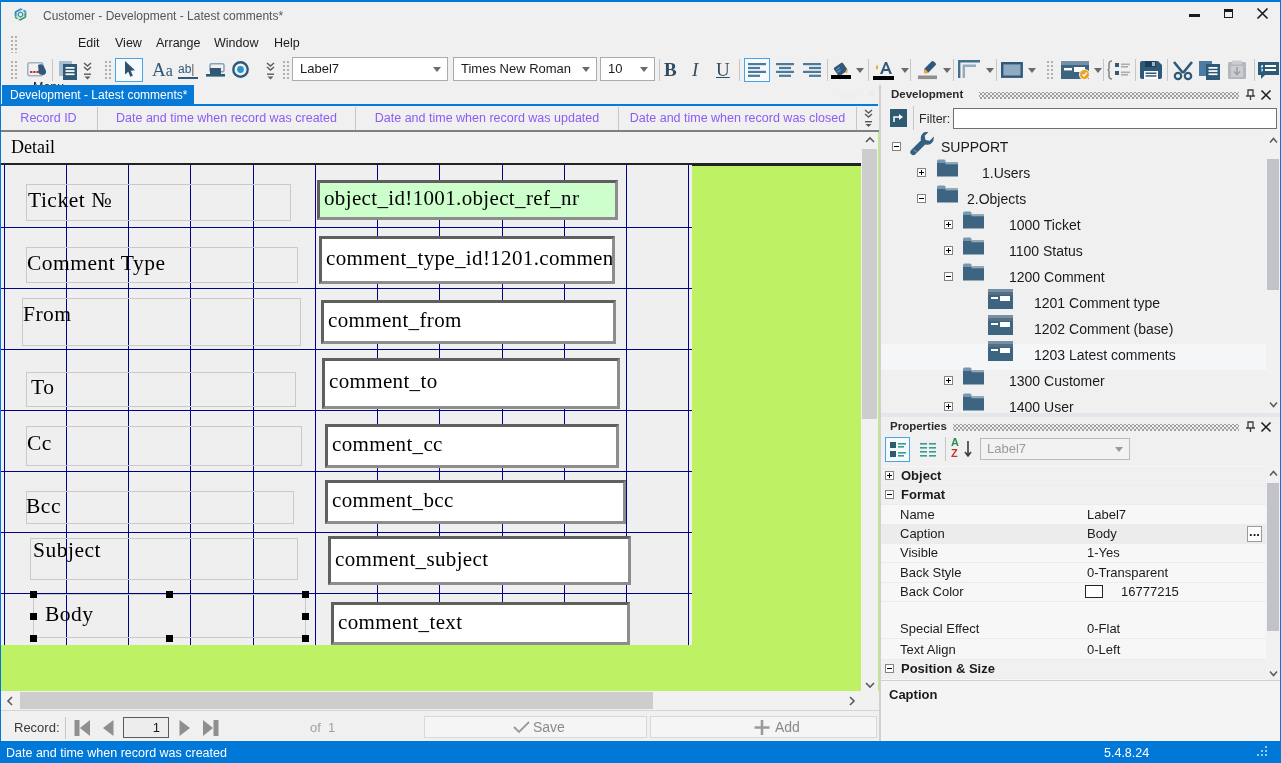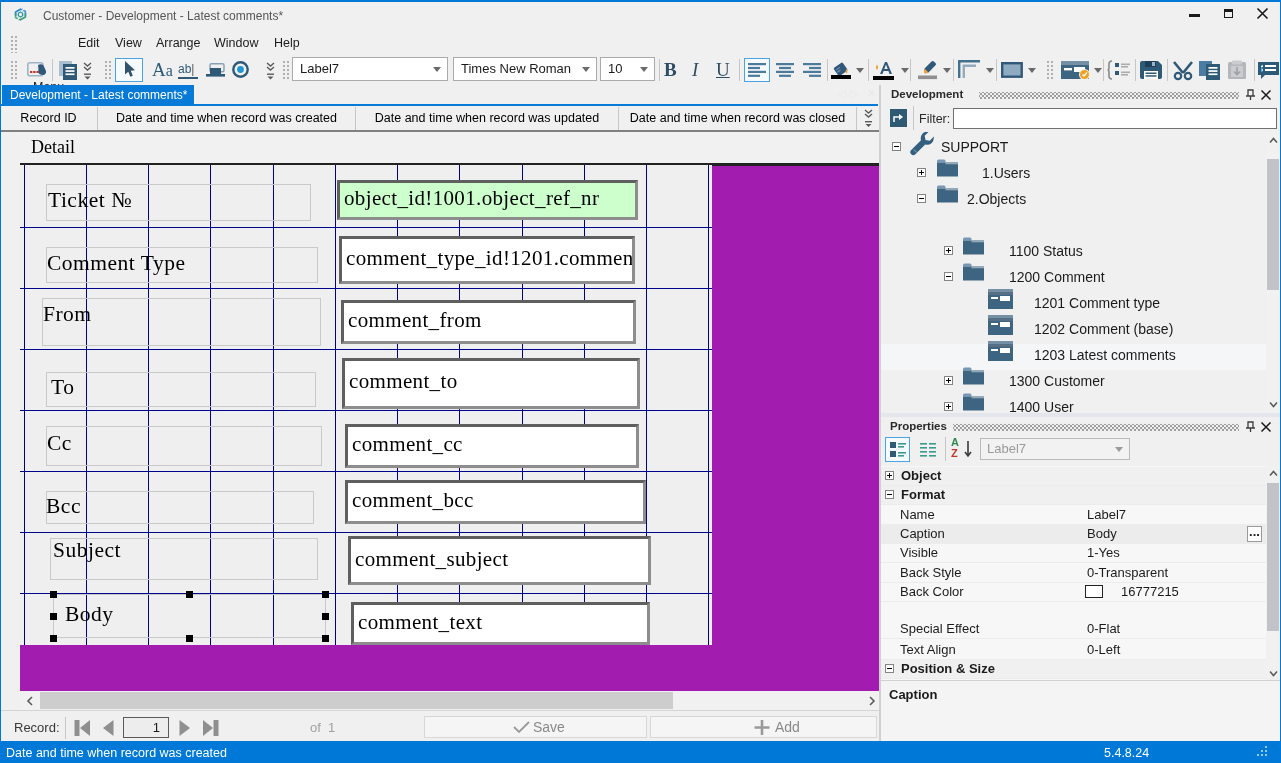--- a/index.html
+++ b/index.html
@@ -1,20 +1,20 @@
 <!DOCTYPE html>
 <html><head>
 <meta charset="utf-8">
 <style>
 * { margin:0; padding:0; box-sizing:border-box; }
 html,body { width:1281px; height:763px; overflow:hidden; }
 body { font-family:"Liberation Sans", sans-serif; background:#f0f0f0; position:relative; }
 .abs { position:absolute; }
 #frame { position:absolute; left:0; top:0; width:1281px; height:763px; border:1px solid #0078d7; border-top:2px solid #0078d7; pointer-events:none; z-index:99; }
-.hdr { color:#000000; font-size:12.5px; }
+.hdr { color:#8b5cf6; font-size:12.5px; }
 .sep { position:absolute; width:1px; background:#c6c6c6; }
 .dots { position:absolute; width:7px; background-image:radial-gradient(circle, #b0b0b0 1px, transparent 1.2px); background-size:4px 4px; }
 .hatch { position:absolute; height:7px; background-image:radial-gradient(circle, #9e9e9e 0.8px, transparent 1.1px), radial-gradient(circle, #9e9e9e 0.8px, transparent 1.1px); background-size:4px 4px; background-position:0 0, 2px 2px; }
 .combo { position:absolute; background:#fff; border:1px solid #ababab; font-size:13px; color:#1b1b1b; }
 .combo .ca { position:absolute; right:6px; top:50%; margin-top:-2px; width:0; height:0; border-left:4px solid transparent; border-right:4px solid transparent; border-top:5px solid #6a6a6a; }
 .selbtn { border:1px solid #4ba3e3; background:#f5fafe; }
 svg { position:absolute; overflow:visible; }
 .serif { font-family:"Liberation Serif", serif; }
 .chev { position:absolute; width:14px; color:#5a5a5a; }
 
@@ -284,21 +284,21 @@
 <div class="sep" style="left:355px;top:107px;height:23px;"></div>
 <div class="sep" style="left:618px;top:107px;height:23px;"></div>
 <div class="sep" style="left:856px;top:107px;height:23px;"></div>
 <svg class="chev" style="left:864px;top:108px;" width="9" height="20">
     <path d="M1 2 L4.5 5 L8 2 M1 6 L4.5 9 L8 6" fill="none" stroke="#5a5a5a" stroke-width="1.4"></path>
     <rect x="1" y="13" width="7" height="1.4" fill="#5a5a5a"></rect>
     <path d="M1.5 16 L7.5 16 L4.5 19 Z" fill="#5a5a5a"></path>
   </svg>
 <div class="abs" style="left:0;top:130px;width:879px;height:2px;background:#808080;"></div>
 
-<div id="canvas" class="abs" style="left:0;top:132px;width:879px;height:578px;background:#a21caf;overflow:hidden;margin-left:20px;">
+<div id="canvas" class="abs" style="left:0;top:132px;width:879px;height:578px;background:#bef264;overflow:hidden;">
 
   <div class="abs" style="left:0;top:0;width:861px;height:31px;background:#f1f1f1;"></div>
   <div class="abs serif" style="left:11px;top:5px;font-size:18px;color:#000;">Detail</div>
   <div class="abs" style="left:0;top:31px;width:861px;height:2.5px;background:#222;"></div>
 
   <div class="abs" style="left:0;top:33px;width:692px;height:480px;background:#efefef;overflow:hidden;">
 
     <div class="vline" style="left:4px;top:0;height:480px;"></div>
     <div class="vline" style="left:66px;top:0;height:480px;"></div>
     <div class="vline" style="left:128px;top:0;height:480px;"></div>
@@ -467,20 +467,27 @@
         </svg>
       <span style="position:absolute;left:101px;top:3px;">1.Users</span>
     </div>
     <div class="trow" style="top:56px;">
       <span class="ebox" style="left:36px;top:6px;"></span>
       <svg style="left:55px;top:-4px;" width="23" height="20">
           <use href="#folder"></use>
         </svg>
       <span style="position:absolute;left:86px;top:3px;">2.Objects</span>
     </div>
+    <div class="trow" style="top:82px;">
+      <span class="ebox plus" style="left:63px;top:6px;"></span>
+      <svg style="left:81px;top:-4px;" width="23" height="20">
+          <use href="#folder"></use>
+        </svg>
+      <span style="position:absolute;left:128px;top:3px;">1000 Ticket</span>
+    </div>
     <div class="trow" style="top:108px;">
       <span class="ebox plus" style="left:63px;top:6px;"></span>
       <svg style="left:81px;top:-4px;" width="23" height="20">
           <use href="#folder"></use>
         </svg>
       <span style="position:absolute;left:128px;top:3px;">1100 Status</span>
     </div>
     <div class="trow" style="top:134px;">
       <span class="ebox" style="left:63px;top:6px;"></span>
       <svg style="left:81px;top:-4px;" width="23" height="20">

